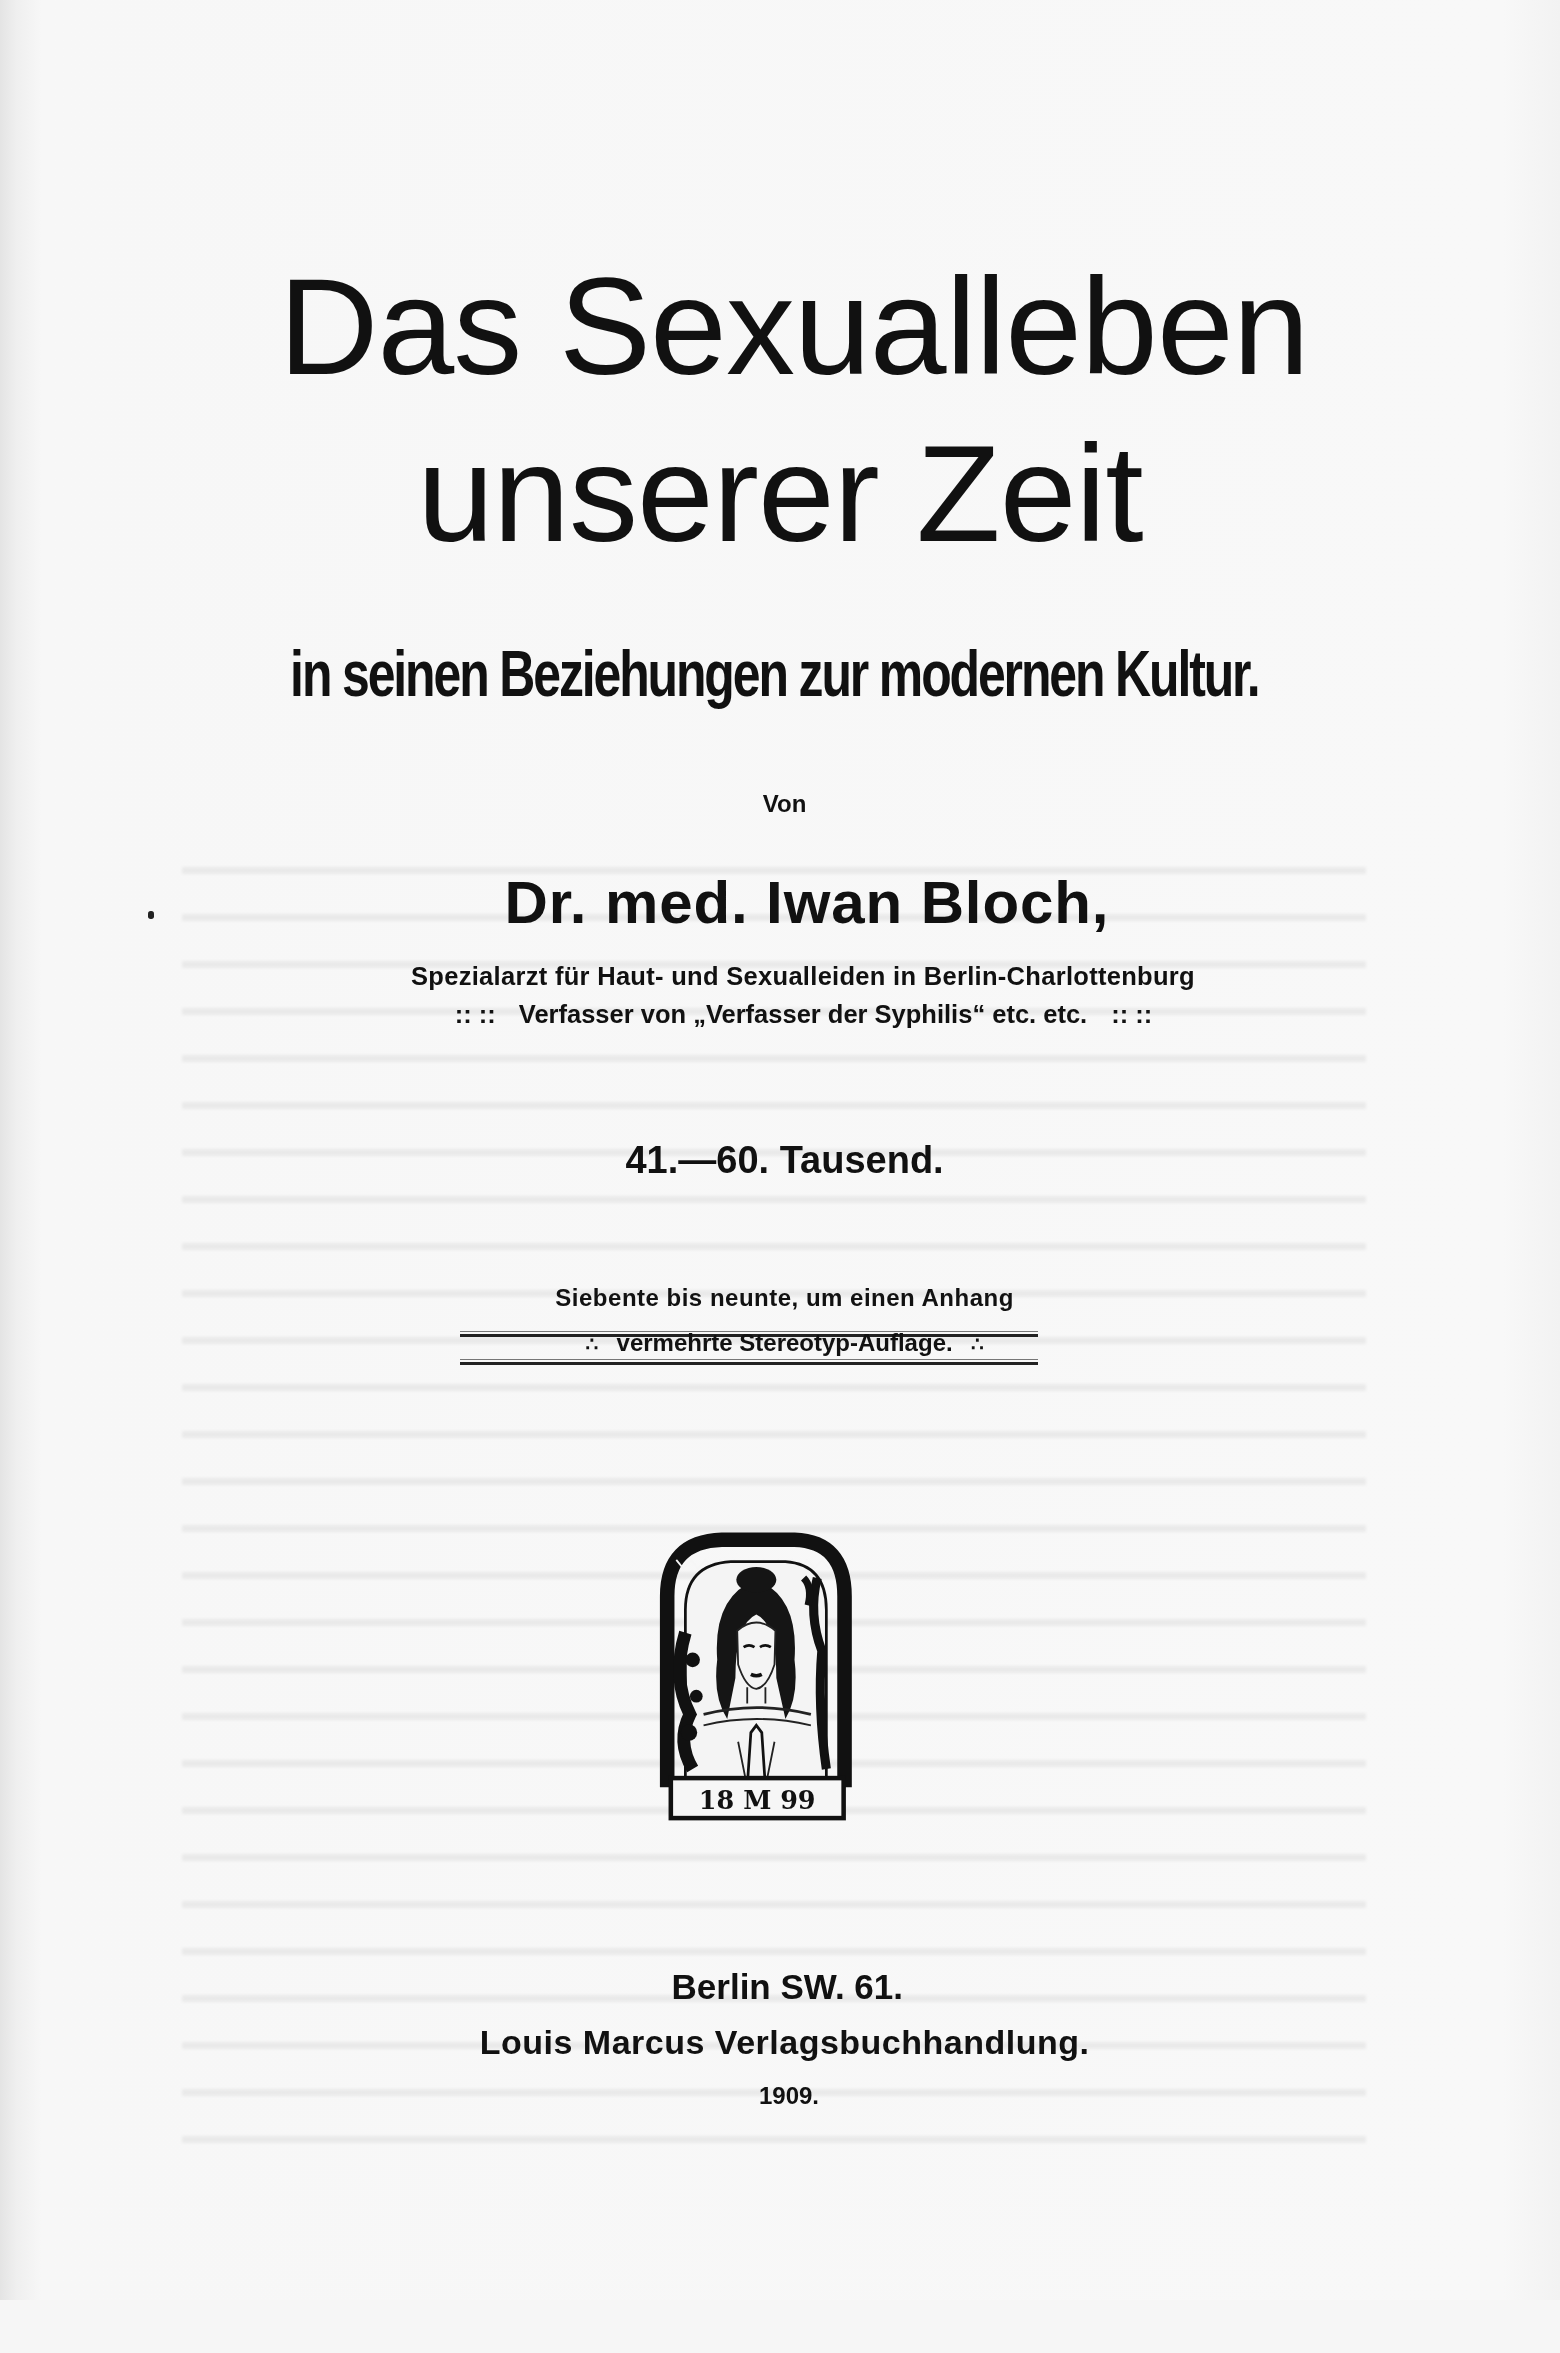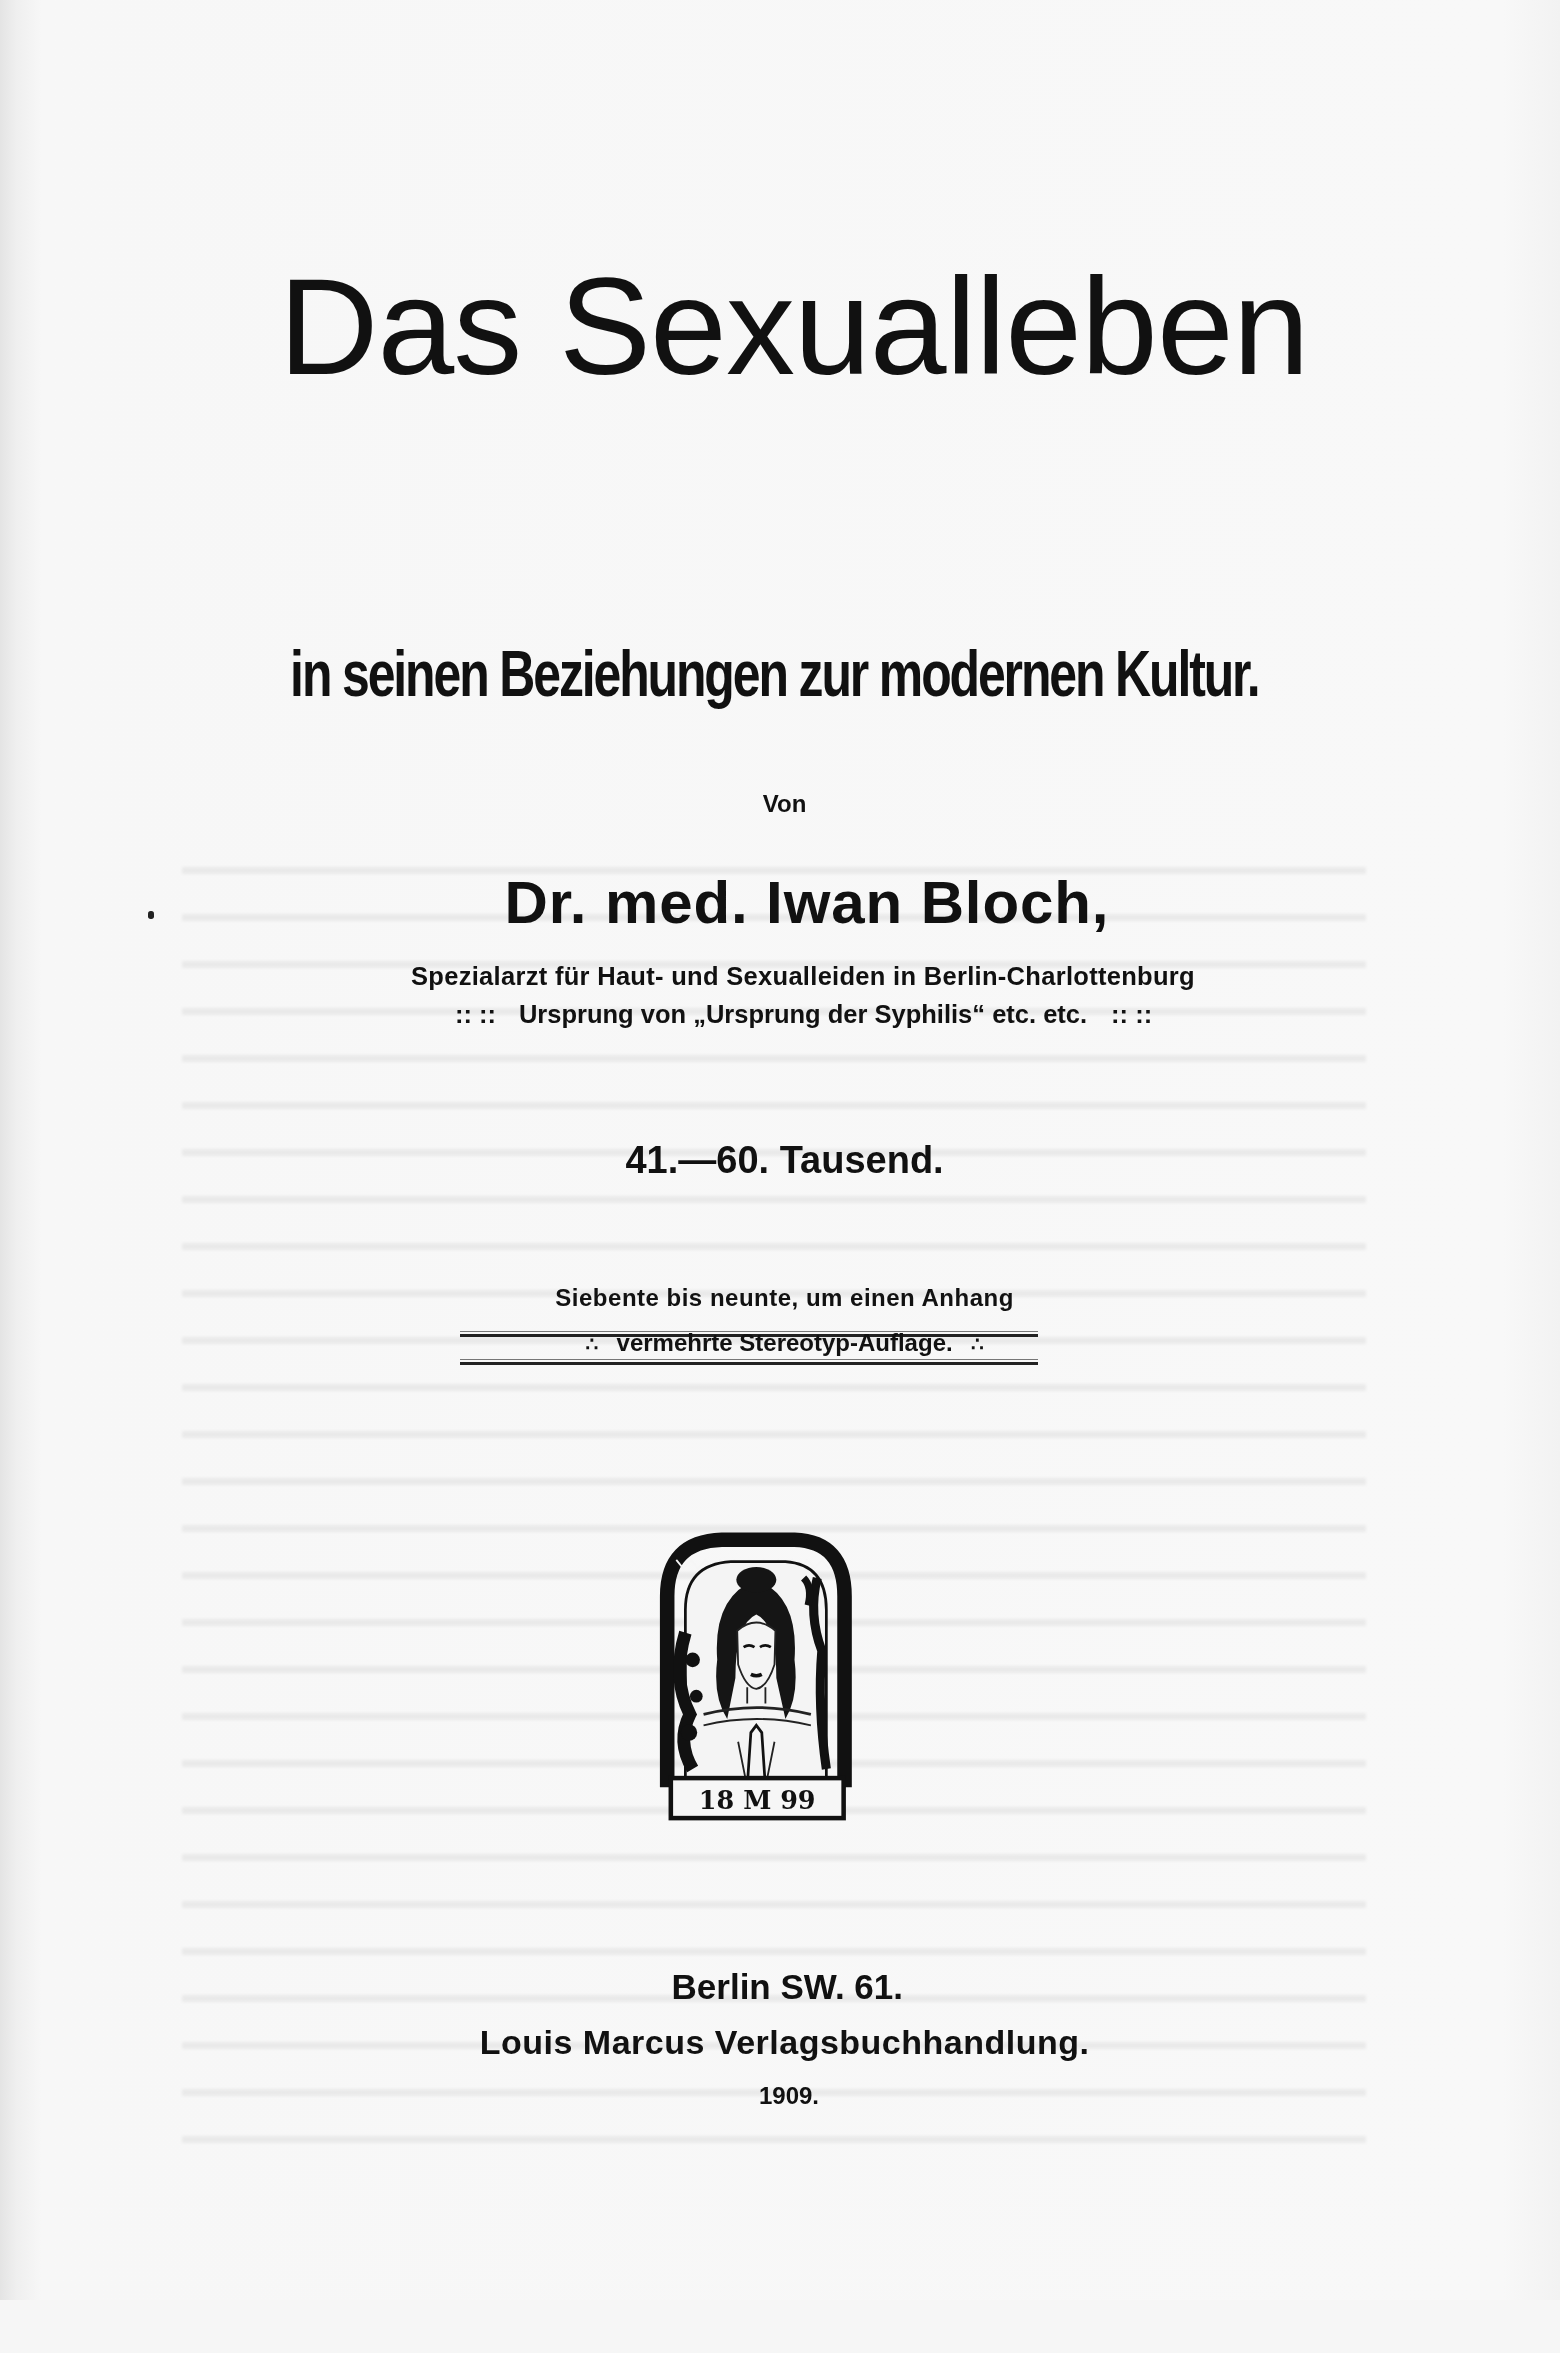--- a/index.html
+++ b/index.html
@@ -167,28 +167,29 @@
       padding-left: 9px;
     }
   </style>
 </head>
 <body>
 
 <div class="page">
   <div class="bleed"></div>
 
   <div class="line title1">Das Sexualleben</div>
+  <div class="line title2">unserer Zeit</div>
   <div class="line subtitle">in seinen Beziehungen zur modernen Kultur.</div>
   <div class="line von">Von</div>
 
   <div class="bullet"></div>
   <div class="line author">Dr. med. Iwan Bloch,</div>
   <div class="line occupation">Spezialarzt für Haut- und Sexualleiden in Berlin-Charlottenburg</div>
   <div class="line works">
-    <span class="sep">:: ::</span><span class="gap"></span><span>Ursprung von „Ursprung der Syphilis“ etc. etc.</span><span class="gap"></span><span class="sep">:: ::</span>
+    <span class="sep">:: ::</span><span class="gap"></span><span>Verfasser von „Verfasser der Syphilis“ etc. etc.</span><span class="gap"></span><span class="sep">:: ::</span>
   </div>
 
   <div class="line thousand">41.—60. Tausend.</div>
 
   <div class="line edition1">Siebente bis neunte, um einen Anhang</div>
   <div class="rule r1"></div>
   <div class="line edition2">
     <span class="dots">∴</span>
     <span>vermehrte Stereotyp-Auflage.</span>
     <span class="dots">∴</span>

